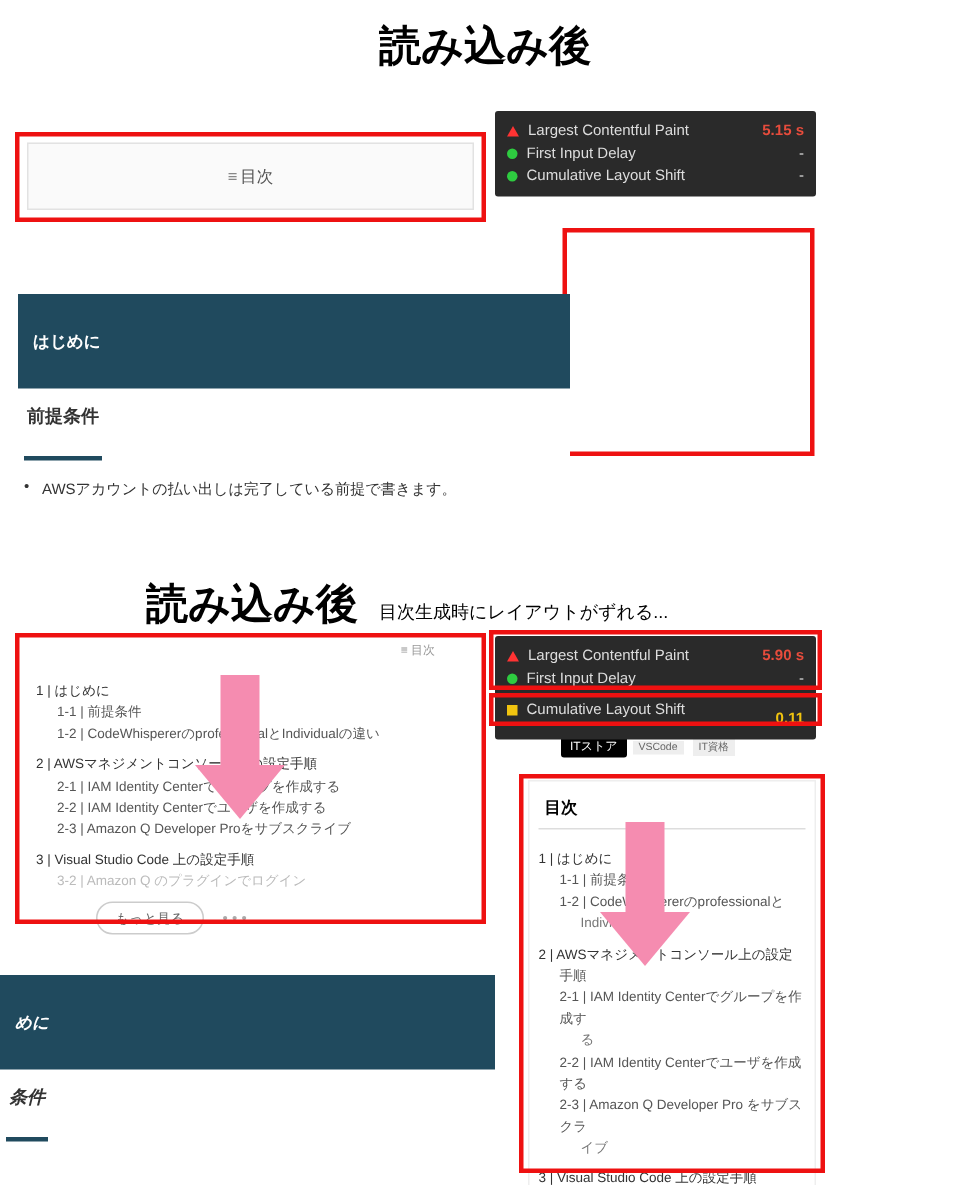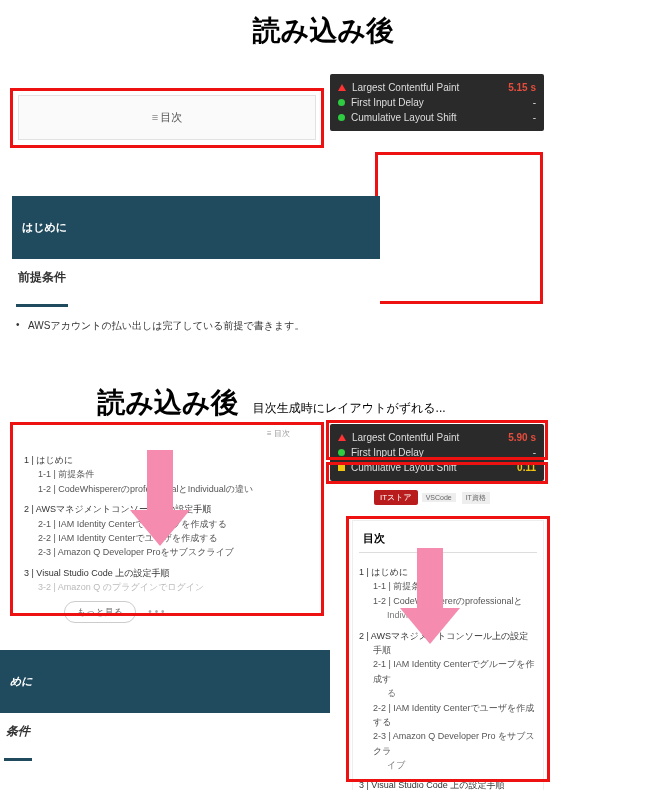--- a/index.html
+++ b/index.html
@@ -22,21 +22,21 @@
     }
     .perf-row { display: flex; align-items: center; gap: 6px; padding: 2px 0; }
     .perf-marker { width: 0; height: 0; }
     .perf-tri-red { border-left: 4px solid transparent; border-right: 4px solid transparent; border-bottom: 7px solid #f33; }
     .perf-dot { width: 7px; height: 7px; border-radius: 50%; }
     .perf-green { background: #2ecc40; }
     .perf-square { width: 7px; height: 7px; background: #f1c40f; }
     .perf-label { flex: 1; color: #ddd; }
     .perf-value { color: #e74c3c; font-weight: bold; min-width: 30px; text-align: right; }
     .perf-value.dash { color: #ddd; font-weight: normal; }
-    .perf-value.yellow { color: #f1c40f; }
+    .perf-value.yellow { color: #f1c40f; margin-top: 12px; }
     
     .redbox { position: absolute; border: 3px solid #e11; background-color: transparent; }
     
     
     .article-panel {
       position: absolute;
       background: #fff;
     }
     .toc-button {
       border: 1px solid #e2e2e2;
@@ -76,21 +76,21 @@
     
     
     .arrow-wrap { position: absolute; }
     .arrow-stem { width: 26px; height: 60px; background: #f58cb0; margin: 0 auto; }
     .arrow-head { width: 0; height: 0; border-left: 30px solid transparent; border-right: 30px solid transparent; border-top: 36px solid #f58cb0; margin: 0 auto; }
     
     
     .ghost { color: #999; font-size: 8px; text-align:center; }
     .sidebar-overlay { position:absolute; font-size:7px; color:#666; }
     .mini-tag { display:inline-block; background:#eee; padding:1px 4px; font-size:7px; margin:0 2px; }
-    .red-store-btn { display:inline-block; background:#b91c1c; color:#fff; padding:2px 6px; font-size:8px; border-radius:2px; }
+    .red-store-btn { display:inline-block; background:#000000; color:#fff; padding:2px 6px; font-size:8px; border-radius:2px; }
   </style>
 </head>
 <body>
 
 <div class="page">
 
   <div class="big-title">読み込み後</div>
 
   <div class="perf-panel" style="top:74px; left:330px; width:214px;">
     <div class="perf-row">

